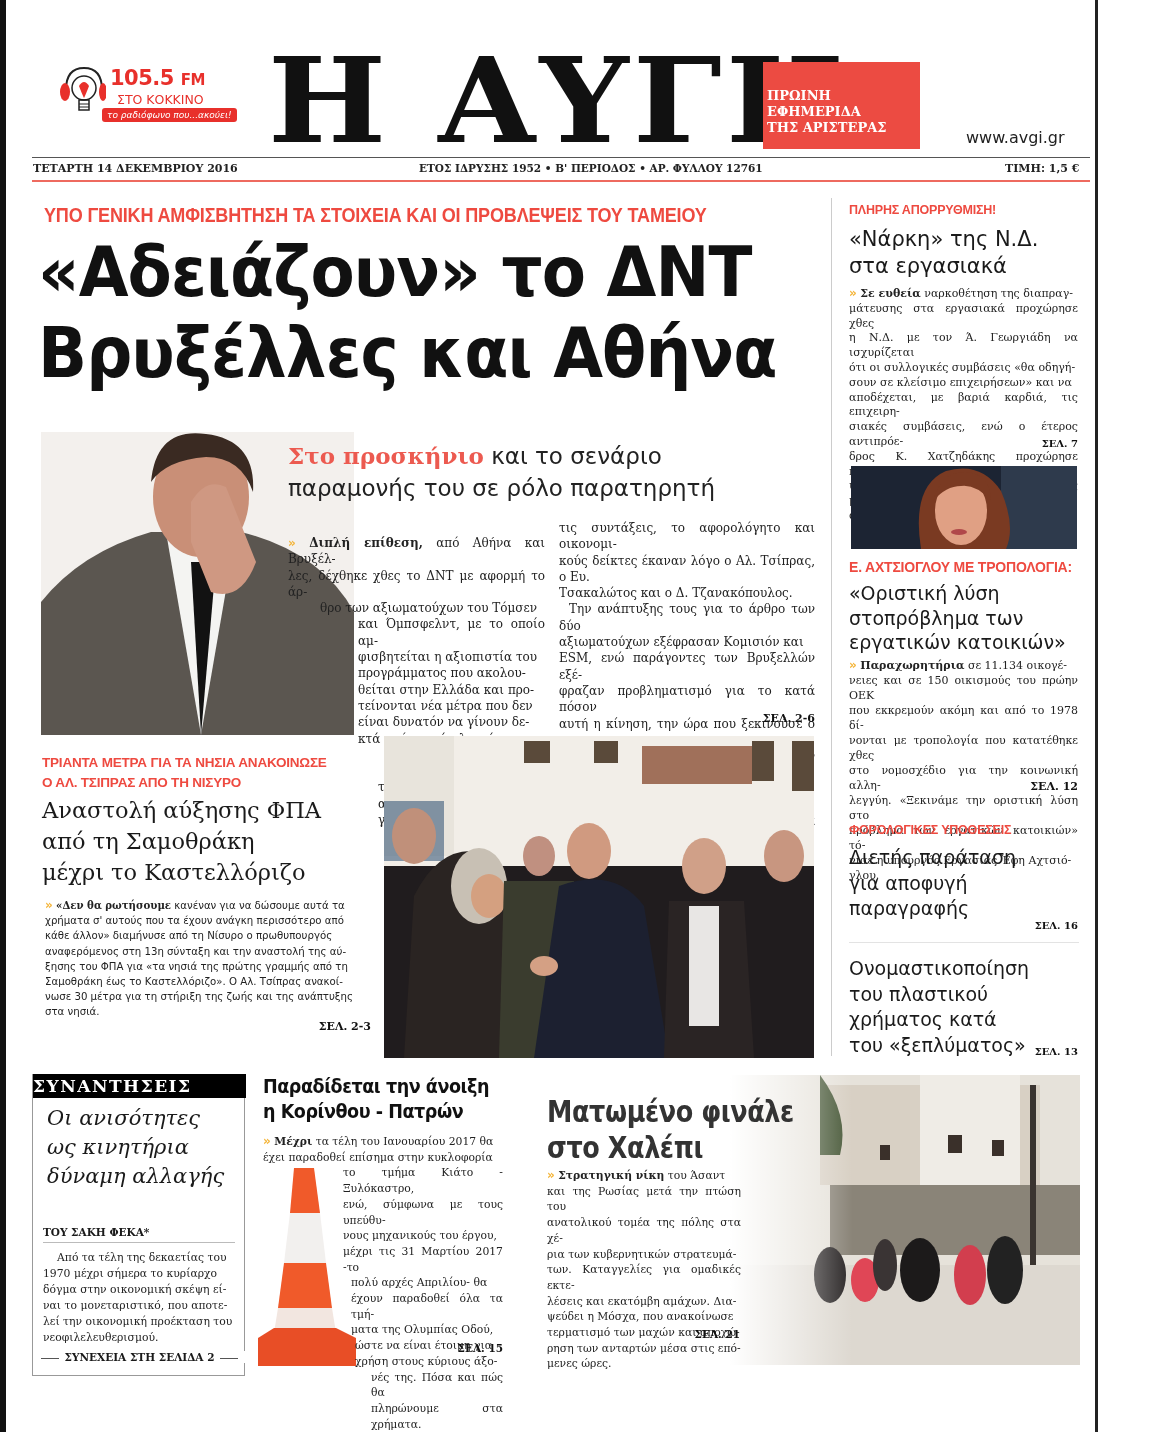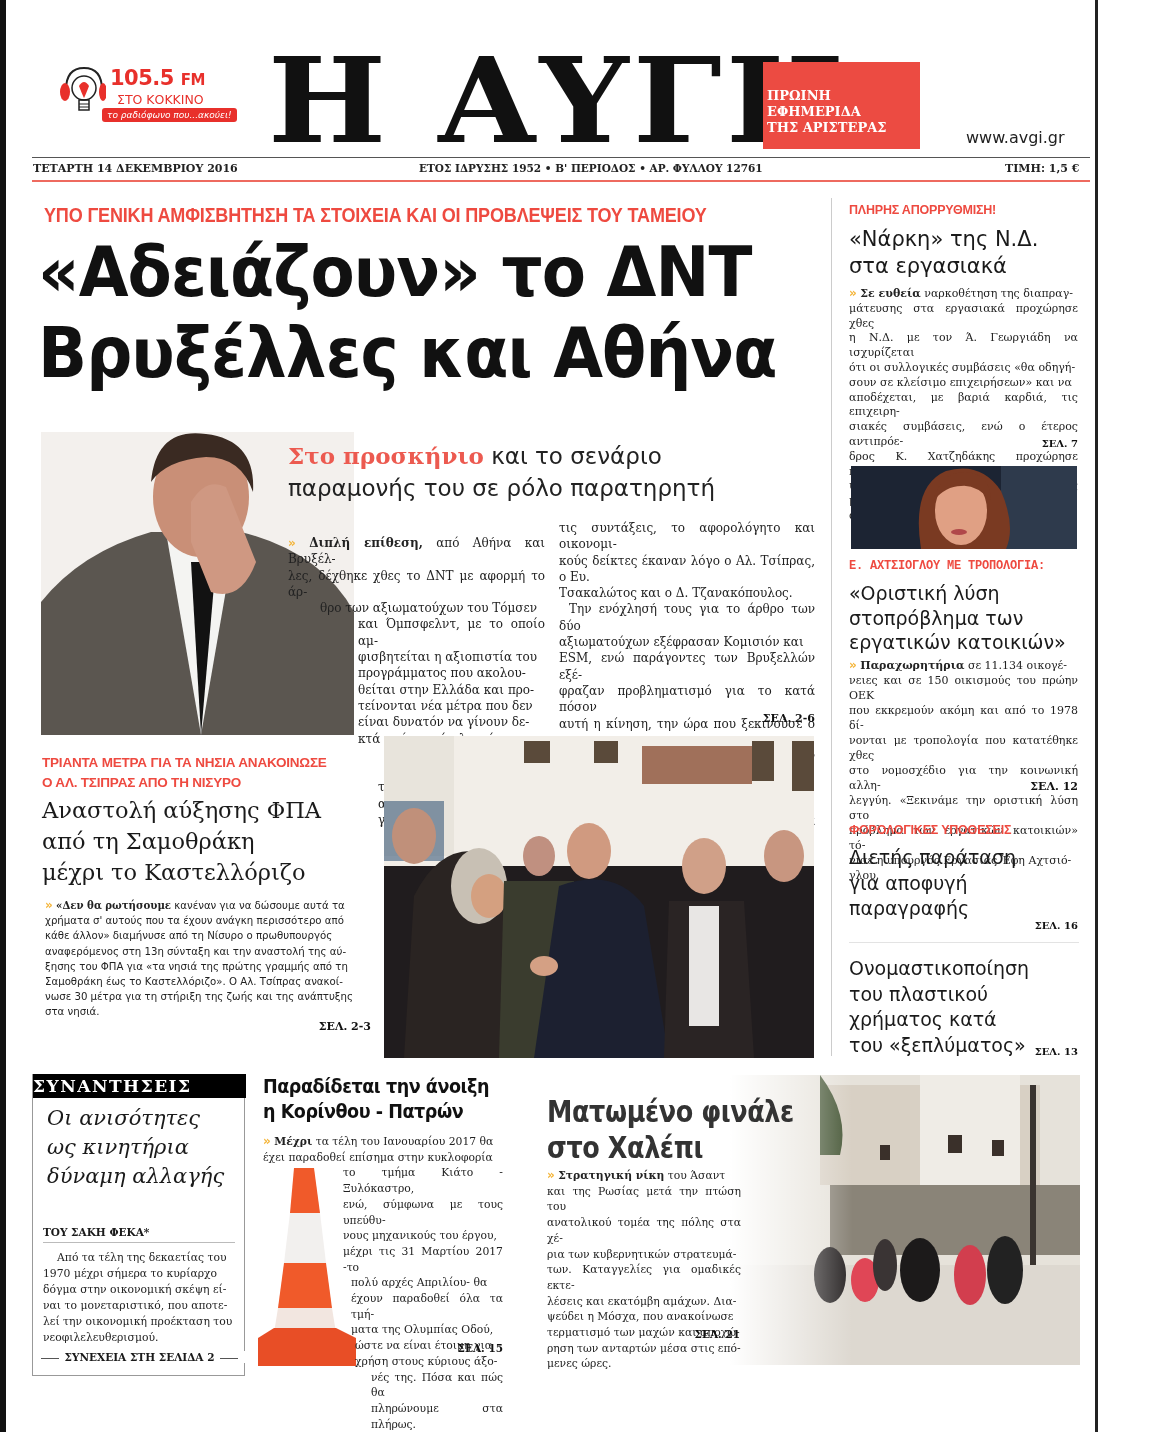--- a/index.html
+++ b/index.html
@@ -121,21 +121,21 @@
     <div style="padding-left:70px; text-align:left">κτά από καμιά πλευρά.</div>
     <div style="padding-left:103px">Για «ανόητους τεχνοκρά-</div>
     <div style="padding-left:90px">τες» που κάνουν «λάθος»</div>
     <div style="padding-left:90px">ακόμη και στα νούμερα για</div>
   </div>
 
   <div class="abs body-text" style="left:559px; top:520px; width:256px;">
     <div>τις συντάξεις, το αφορολόγητο και οικονομι-</div>
     <div>κούς δείκτες έκαναν λόγο ο Αλ. Τσίπρας, ο Ευ.</div>
     <div style="text-align:left">Τσακαλώτος και ο Δ. Τζανακόπουλος.</div>
-    <div style="text-indent:10px">Την ενόχλησή τους για το άρθρο των δύο</div>
+    <div style="text-indent:10px">Την ανάπτυξης τους για το άρθρο των δύο</div>
     <div>αξιωματούχων εξέφρασαν Κομισιόν και</div>
     <div>ESM, ενώ παράγοντες των Βρυξελλών εξέ-</div>
     <div>φραζαν προβληματισμό για το κατά πόσον</div>
     <div>αυτή η κίνηση, την ώρα που ξεκινούσε ο τε-</div>
     <div>λευταίος γύρος διαπραγματεύσεων στην Αθή-</div>
     <div>να για τη δεύτερη αξιολόγηση, υποδηλώνει</div>
     <div>και την απροθυμία του ΔΝΤ να συμμετάσχει</div>
     <div style="text-align:left">πλήρως στο πρόγραμμα.</div>
   </div>
   <div class="abs sel" style="left:740px; top:712px; width:75px;">ΣΕΛ. 2-6</div>
@@ -165,21 +165,21 @@
     <svg width="226" height="83" viewBox="0 0 226 83">
       <rect width="226" height="83" fill="#1c2433"></rect>
       <rect x="150" width="76" height="83" fill="#2e3a4c"></rect>
       <path d="M70 83 Q60 20 95 5 Q130 -5 150 25 Q165 60 155 83Z" fill="#7a3a22"></path>
       <ellipse cx="110" cy="45" rx="26" ry="34" fill="#e0a084"></ellipse>
       <path d="M82 35 Q90 5 115 6 Q140 8 140 35 Q125 18 110 20 Q95 20 82 35Z" fill="#7a3a22"></path>
       <ellipse cx="108" cy="66" rx="8" ry="3" fill="#b0484a"></ellipse>
     </svg>
   </div>
 
-  <div class="abs kicker" style="left:849px; top:559px; font-size:12px;font-family:Liberation Mono, monospace;">Ε. ΑΧΤΣΙΟΓΛΟΥ ΜΕ ΤΡΟΠΟΛΟΓΙΑ:</div>
+  <div class="abs kicker" style="left:849px; top:559px; font-size:14px;">Ε. ΑΧΤΣΙΟΓΛΟΥ ΜΕ ΤΡΟΠΟΛΟΓΙΑ:</div>
   <div class="abs story-title-sans" style="left:849px; top:581px; font-size:19px; line-height:24.5px;">
     <div>«Οριστική λύση</div>
     <div>στοπρόβλημα των</div>
     <div>εργατικών κατοικιών»</div>
   </div>
   <div class="abs body-text" style="left:849px; top:658px; width:229px; font-size:11px; line-height:15px;">
     <div><span class="arrow">»</span> <span class="lead">Παραχωρητήρια</span><span> σε 11.134 οικογέ-</span></div>
     <div>νειες και σε 150 οικισμούς του πρώην ΟΕΚ</div>
     <div>που εκκρεμούν ακόμη και από το 1978 δί-</div>
     <div>νονται με τροπολογία που κατατέθηκε χθες</div>
@@ -297,21 +297,21 @@
     <div style="padding-left:80px">το τμήμα Κιάτο - Ξυλόκαστρο,</div>
     <div style="padding-left:80px">ενώ, σύμφωνα με τους υπεύθυ-</div>
     <div style="padding-left:80px">νους μηχανικούς του έργου,</div>
     <div style="padding-left:80px">μέχρι τις 31 Μαρτίου 2017 -το</div>
     <div style="padding-left:88px">πολύ αρχές Απριλίου- θα</div>
     <div style="padding-left:88px">έχουν παραδοθεί όλα τα τμή-</div>
     <div style="padding-left:88px">ματα της Ολυμπίας Οδού,</div>
     <div style="padding-left:92px">ώστε να είναι έτοιμη για</div>
     <div style="padding-left:92px">χρήση στους κύριους άξο-</div>
     <div style="padding-left:108px">νές της. Πόσα και πώς θα</div>
-    <div style="padding-left:108px">πληρώνουμε στα πλήρως.</div>
+    <div style="padding-left:108px">πληρώνουμε στα χρήματα.</div>
   </div>
   <div class="abs sel" style="left:430px; top:1342px; width:73px; font-size:10.5px;">ΣΕΛ. 15</div>
 
   <div class="photo" style="left:730px; top:1075px; width:350px; height:290px;">
     <svg width="350" height="290" viewBox="0 0 350 290">
       <defs>
         <linearGradient id="fadeL" x1="0" x2="1" y1="0" y2="0">
           <stop offset="0" stop-color="#fff" stop-opacity="1"></stop>
           <stop offset="0.35" stop-color="#fff" stop-opacity="0"></stop>
         </linearGradient>

